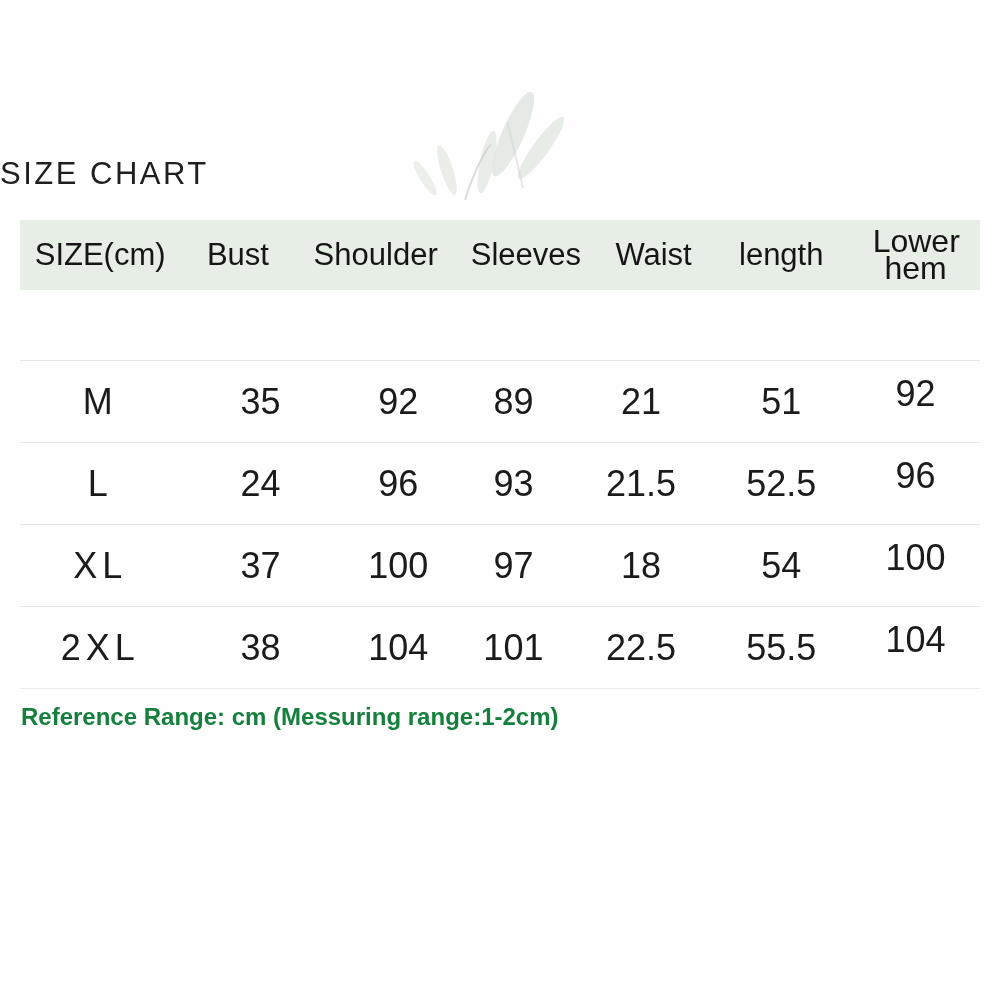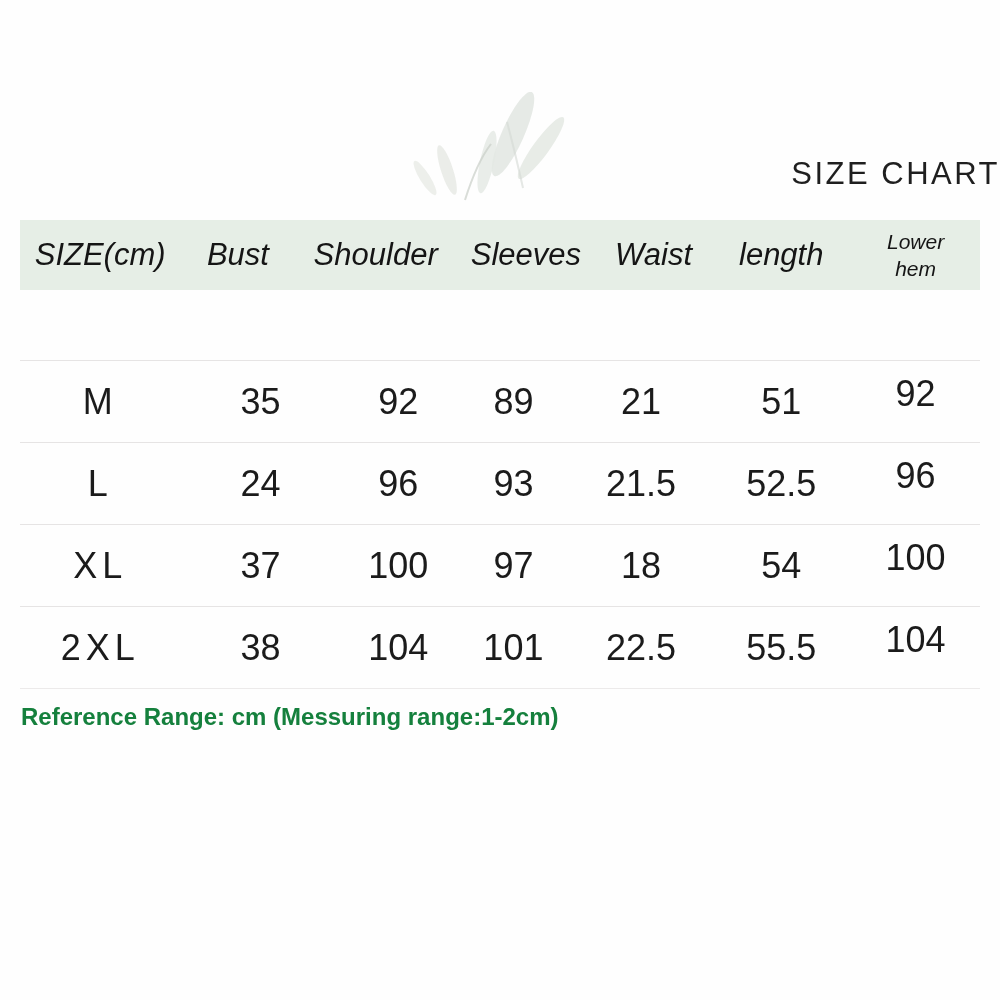--- a/index.html
+++ b/index.html
@@ -22,52 +22,51 @@
     top: 92px;
     width: 200px;
     height: 118px;
   }
   .title {
     position: absolute;
     top: 156px;
     left: 0;
     width: 100%;
     margin: 0;
-    text-align: right;
+    text-align: left;
     font-size: 31px;
     font-weight: 400;
     letter-spacing: 2.5px;
     color: #1f1f1f;
   }
   .header-band {
     position: absolute;
     left: 20px;
     top: 220px;
     width: 960px;
     height: 70px;
     background: #e6eee6;
     display: flex;
     align-items: center;
     font-size: 31px;
     color: #151515;
-    font-style: italic;
   }
   .cell {
     text-align: center;
     box-sizing: border-box;
   }
   .c0 { width: 16.7%; }
   .c1 { width: 16.7%; }
   .c2 { width: 12.0%; }
   .c3 { width: 12.0%; }
   .c4 { width: 14.6%; }
   .c5 { width: 14.6%; }
   .c6 { width: 13.4%; }
   .hcell-lower {
-    font-size: 21px;
+    font-size: 32px;
     line-height: 27px;
   }
   .hcell-lower .wrapbox {
     display: inline-block;
     max-width: 86px;
   }
   .tbody {
     position: absolute;
     left: 20px;
     top: 360px;

